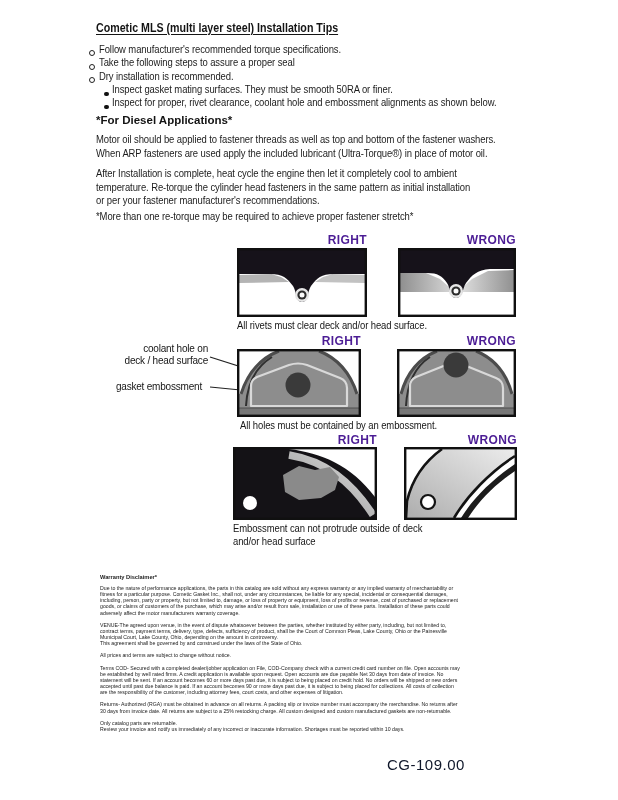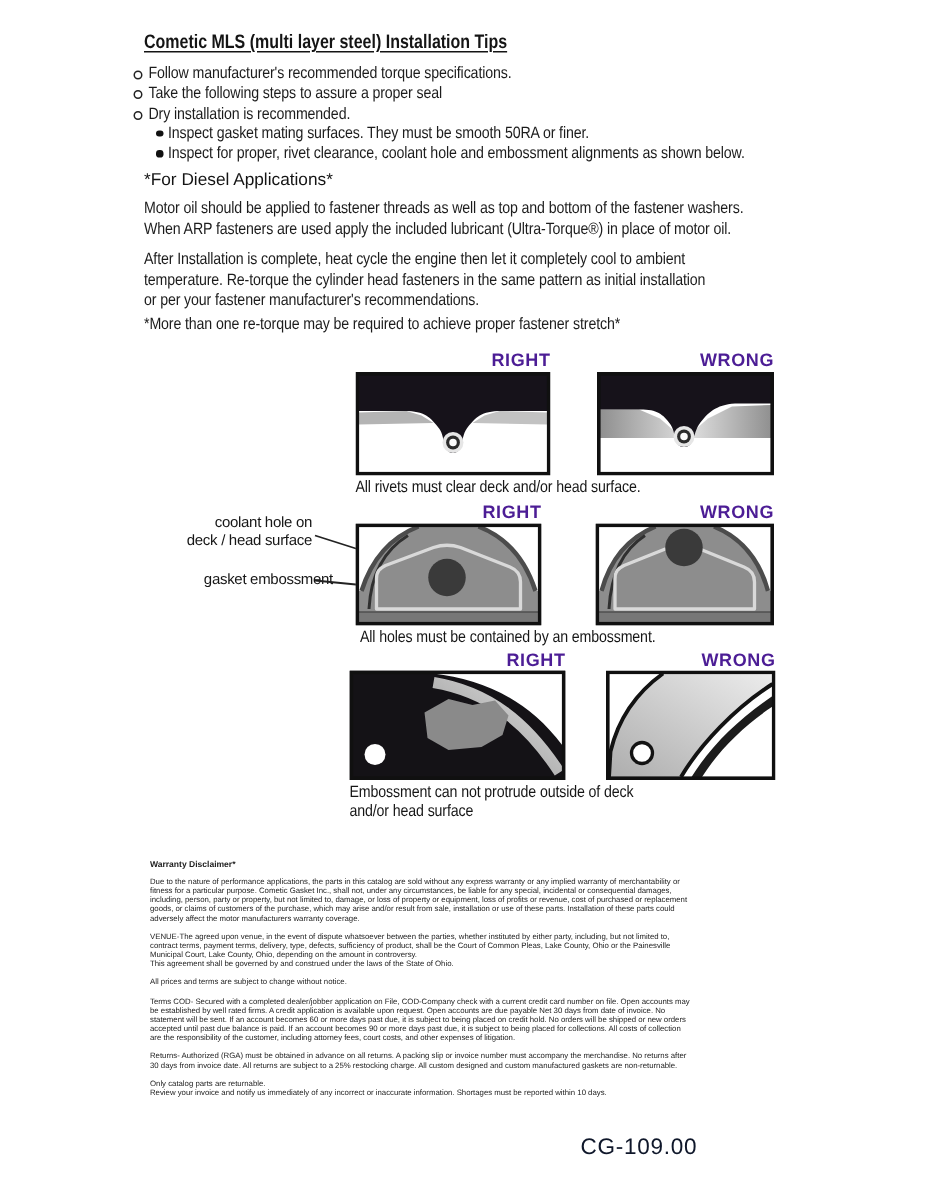--- a/index.html
+++ b/index.html
@@ -3,27 +3,27 @@
 <meta charset="utf-8">
 <style>
   html,body{margin:0;padding:0;background:#ffffff;}
   .page{position:relative;width:618px;height:800px;background:#ffffff;overflow:hidden;
         font-family:"Liberation Sans", sans-serif;color:#1c1c1c;}
   .abs{position:absolute;}
   .title{left:96px;top:20px;font-size:13px;font-weight:bold;color:#141414;
          transform:scaleX(.82);transform-origin:0 0;white-space:nowrap;
          text-decoration:underline;text-underline-offset:2px;}
   .bullets{left:89px;top:43px;width:470px;}
-  .b-row{display:flex;align-items:flex-start;height:13.3px;}
+  .b-row{display:flex;align-items:flex-end;height:13.3px;}
   .b-row.sub{margin-left:15px;}
   .b-open{flex:none;width:4px;height:4px;border:1px solid #222;border-radius:50%;margin:4px 4px 0 0;}
   .b-dot{flex:none;width:4.5px;height:4.5px;background:#111;border-radius:50%;margin:4px 3px 0 0;}
   .txt{font-size:11px;line-height:13.3px;letter-spacing:-.1px;white-space:pre-line;
        transform:scaleX(.86);transform-origin:0 0;}
-  .heading2{font-size:11.5px;font-weight:normal;color:#141414;white-space:nowrap;}
+  .heading2{font-size:11.5px;font-weight:bold;color:#141414;white-space:nowrap;}
   .para{font-size:11px;line-height:13.5px;letter-spacing:-.1px;white-space:pre-line;
         transform:scaleX(.86);transform-origin:0 0;width:560px;}
   .rw-label{font-size:12px;font-weight:700;letter-spacing:.4px;color:#4c1d95;text-align:right;}
   .caption{font-size:11px;line-height:13px;letter-spacing:-.1px;white-space:pre-line;
            transform:scaleX(.86);transform-origin:0 0;color:#161616;width:400px;}
   .callout{font-size:10px;line-height:11.6px;letter-spacing:-.2px;white-space:pre-line;
            text-align:right;color:#161616;}
   .panel{position:absolute;display:block;}
   .legal{left:100px;top:574px;width:444px;color:#222;}
   .legal h3{margin:0 0 5px 0;font-size:5.7px;font-weight:bold;}
@@ -103,21 +103,21 @@
     <rect x="1.2" y="1.2" width="115.6" height="66.6" fill="none" stroke="#101010" stroke-width="2.4"></rect>
   </svg>
 
   <div class="abs caption" style="left:237px;top:319px">All rivets must clear deck and/or head surface.</div>
 
   <div class="abs rw-label" style="left:237px;top:334px;width:124px">RIGHT</div>
   <div class="abs rw-label" style="left:397px;top:334px;width:119px">WRONG</div>
 
   <div class="abs callout" style="left:98px;top:343px;width:110px">coolant hole on
 deck / head surface</div>
-  <div class="abs callout" style="left:112px;top:381px;width:110px">gasket embossment</div>
+  <div class="abs callout" style="left:92px;top:381px;width:110px">gasket embossment</div>
 
   <svg class="panel" style="left:205px;top:348px" width="100" height="50" viewBox="0 0 100 50">
     <line x1="5" y1="9" x2="93" y2="37" stroke="#222222" stroke-width="1.2"></line>
     <line x1="5" y1="39" x2="56" y2="44" stroke="#222222" stroke-width="1.2"></line>
   </svg>
 
   <svg class="panel" style="left:237px;top:349px" width="124" height="68" viewBox="0 0 124 68">
     <rect width="124" height="68" fill="#8d8d8d"></rect>
     <path d="M2,2 H42 C24,9 11,23 4,45 L2,45 Z" fill="#ffffff"></path>
     <path d="M122,2 H82 C100,9 113,23 120,45 L122,45 Z" fill="#ffffff"></path>

